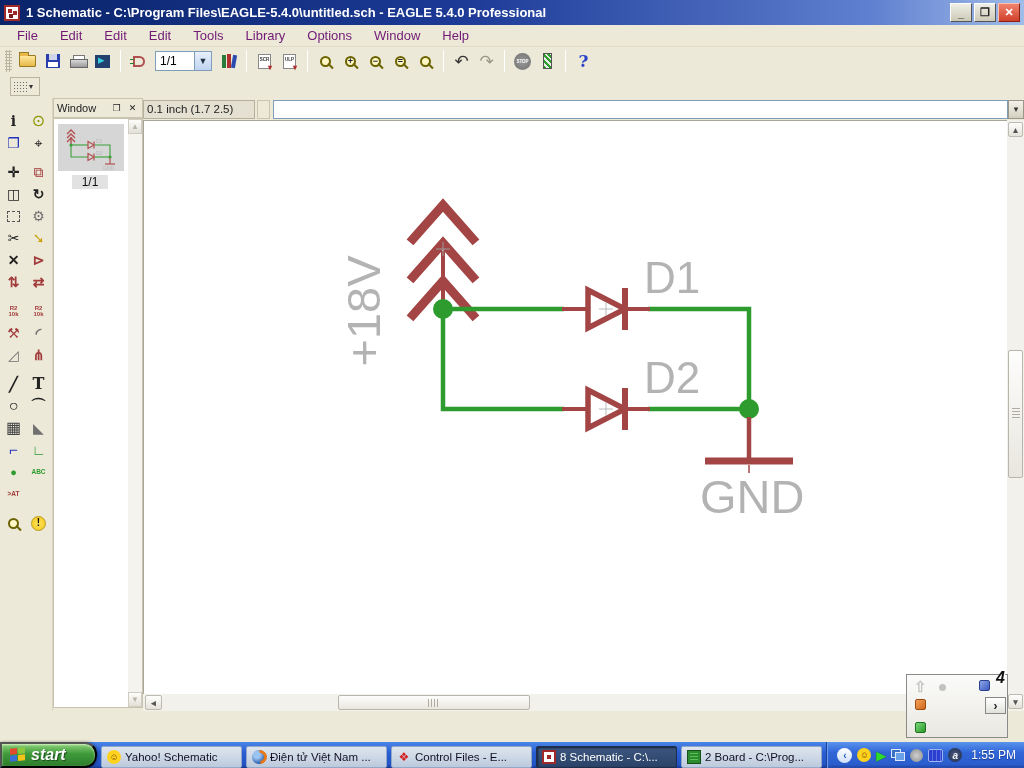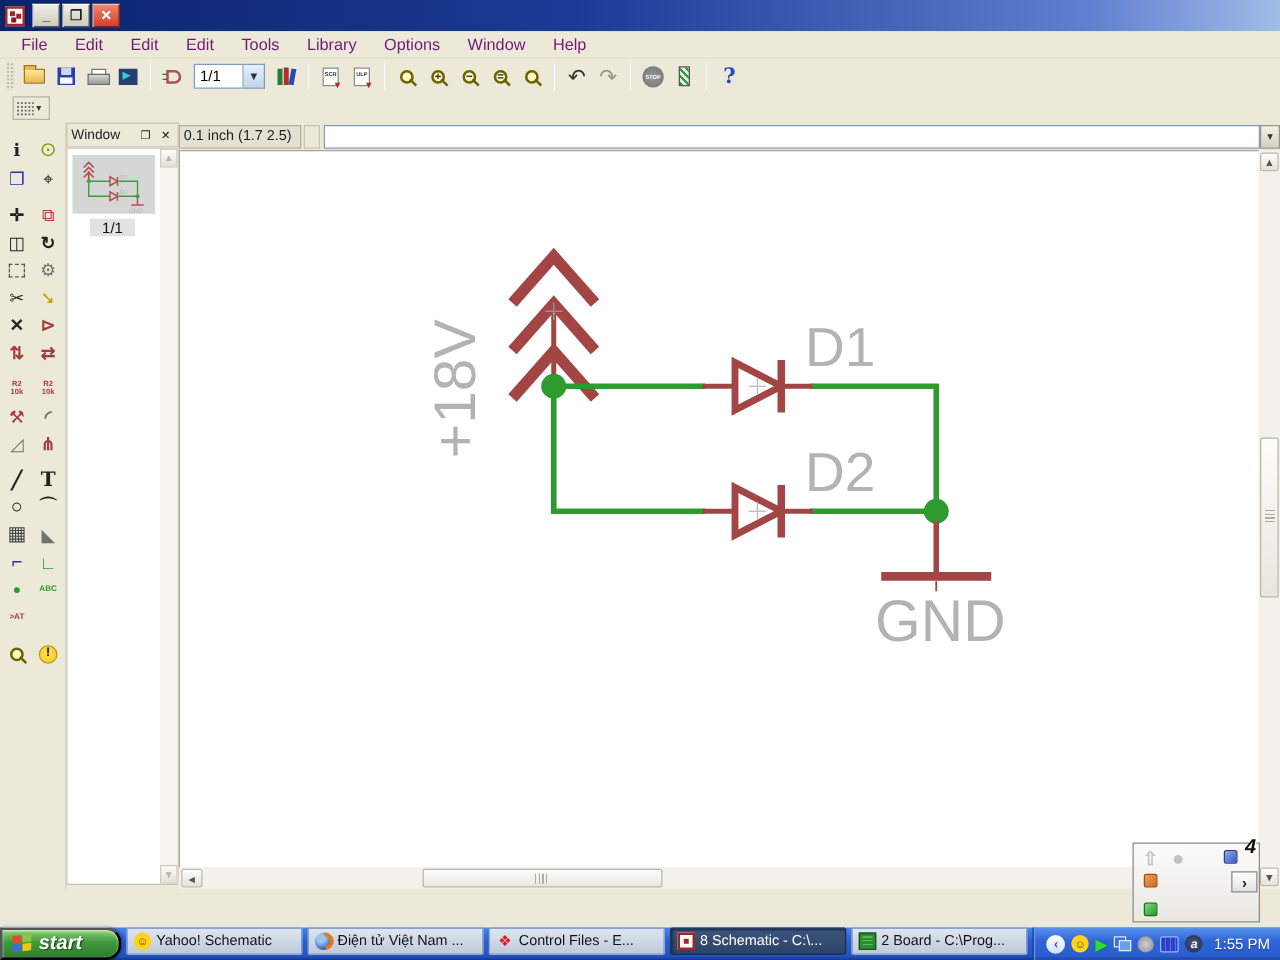--- a/index.html
+++ b/index.html
@@ -66,21 +66,21 @@
   .help-q { color:#2a44c8; font-size:17px; font-weight:bold; font-family:"DejaVu Serif",serif; }
 
   .row2 { position:absolute; left:0; top:75px; width:1024px; height:23px; background:#ece9d8; display:flex; align-items:center; }
   .grid-btn { margin-left:10px; width:30px; height:19px; display:flex; align-items:center; gap:2px; border:1px solid #b8b4a0; background:#ece9d8; }
   .grid-glyph { width:14px; height:12px; margin-left:2px;
     background-image:radial-gradient(circle,#6a6a6a 0.8px,transparent 1px); background-size:3px 3px; }
   .grid-btn .arr { font-size:8px; color:#333; }
 
   
   .cmdrow { position:absolute; left:143px; top:98px; width:881px; height:22px; display:flex; align-items:center; background:#ece9d8; }
-  .coordbox { width:98px; height:19px; background:#e4e1d2; border:1px solid #b4b09c; font-size:11.5px; color:#222;
+  .coordbox { width:112px; height:19px; background:#e4e1d2; border:1px solid #b4b09c; font-size:11.5px; color:#222;
     padding:2px 3px; white-space:nowrap; }
   .cmd-splitter { width:13px; height:19px; background:#ece9d8; border:1px solid #c8c4b0; margin-left:2px; }
   .cmd-input { flex:1; height:19px; margin-left:3px; border:1px solid #7f9db9; background:#fff; font-size:12px; padding:0 3px; }
   .cmd-drop { width:16px; height:19px; background:linear-gradient(#f4f2ea,#d4d0c0); border:1px solid #9a968a; font-size:9px; color:#333;
     display:flex;align-items:center;justify-content:center; }
 
   
   .palette { position:absolute; left:0; top:98px; width:53px; height:613px; background:#ece9d8; border-right:1px solid #d8d4c0; }
   .palette-grid { display:grid; grid-template-columns:24px 24px; justify-content:center; column-gap:1px; margin-top:12px; }
   .pt { width:24px; height:22px; border:1px solid transparent; background:transparent; display:flex; align-items:center; justify-content:center;
@@ -133,21 +133,21 @@
   .cube.blue { left:72px; top:5px; background:linear-gradient(135deg,#8fa6e8,#3b5cc0); border:1px solid #2a folder3f8e; border:1px solid #2a3f8e;}
   .cube.orange { left:8px; top:24px; background:linear-gradient(135deg,#f4a05c,#d06818); border:1px solid #9a4c10; }
   .cube.green { left:8px; top:47px; background:linear-gradient(135deg,#7cd87c,#2a9a2a); border:1px solid #1d701d; }
   .pu-next { position:absolute; left:78px; top:22px; width:21px; height:17px; background:linear-gradient(#fff,#e2e2dc);
     border:1px solid #888; font-size:12px; font-weight:bold; color:#222; display:flex; align-items:center; justify-content:center; }
   .badge4 { position:absolute; left:996px; top:669px; z-index:31; font-size:16px; font-weight:bold; color:#111;
     font-style:italic; text-shadow:1px 1px 0 #fff; }
 
   
   .taskbar { position:absolute; left:0; top:742px; width:1024px; height:26px;
-    background:linear-gradient(#4a86e8,#2a5fd4 40%,#2153c4 88%,#16368e); display:flex; align-items:flex-start; z-index:40; }
+    background:linear-gradient(#4a86e8,#2a5fd4 40%,#2153c4 88%,#16368e); display:flex; align-items:flex-end; z-index:40; }
   .startbtn { width:97px; height:26px; border-radius:0 12px 12px 0;
     background:linear-gradient(#74c25c,#3e9ا42 0%); background:linear-gradient(#8cd07a,#3f9a3a 45%,#2e7d2c);
     box-shadow:inset 0 1px 2px #d4f0c0, 1px 0 3px rgba(0,0,0,.4);
     display:flex; align-items:center; gap:5px; padding-left:8px; }
   .flag { width:16px; height:15px; display:grid; grid-template-columns:7px 7px; grid-template-rows:6px 6px; gap:1px; transform:skewY(-6deg); }
   .flag i:nth-child(1){background:#e24a2e;} .flag i:nth-child(2){background:#8cc63f;}
   .flag i:nth-child(3){background:#3a6fd8;} .flag i:nth-child(4){background:#f4c418;}
   .start-label { color:#fff; font-weight:bold; font-style:italic; font-size:16px; text-shadow:1px 1px 1px #1d4a1d; }
   .task { height:22px; margin-left:4px; width:141px; display:flex; align-items:center; gap:4px; padding:0 5px;
     background:linear-gradient(#dfe5ee,#bccadd); border:1px solid #93a8c6; border-radius:2px; font-size:11.5px; color:#112;
@@ -181,20 +181,21 @@
     font-size:10px; font-weight:bold; display:flex; align-items:center; justify-content:center; font-style:italic; }
   .clock { color:#fff; font-size:12px; margin-left:4px; text-shadow:0 1px 1px #1a3a80; }
 
   svg text { font-family:"Liberation Sans",sans-serif; }
 </style>
 </head>
 <body>
 
 <div class="titlebar">
   <span class="app-icon"></span>
+  <span class="title-text">1 Schematic - C:\Program Files\EAGLE-5.4.0\untitled.sch - EAGLE 5.4.0 Professional</span>
   <span class="winbtns">
     <button class="winbtn">_</button>
     <button class="winbtn">❐</button>
     <button class="winbtn close">✕</button>
   </span>
 </div>
 
 <div class="menubar">
   <span class="menu-item">File</span>
   <span class="menu-item">Edit</span>

